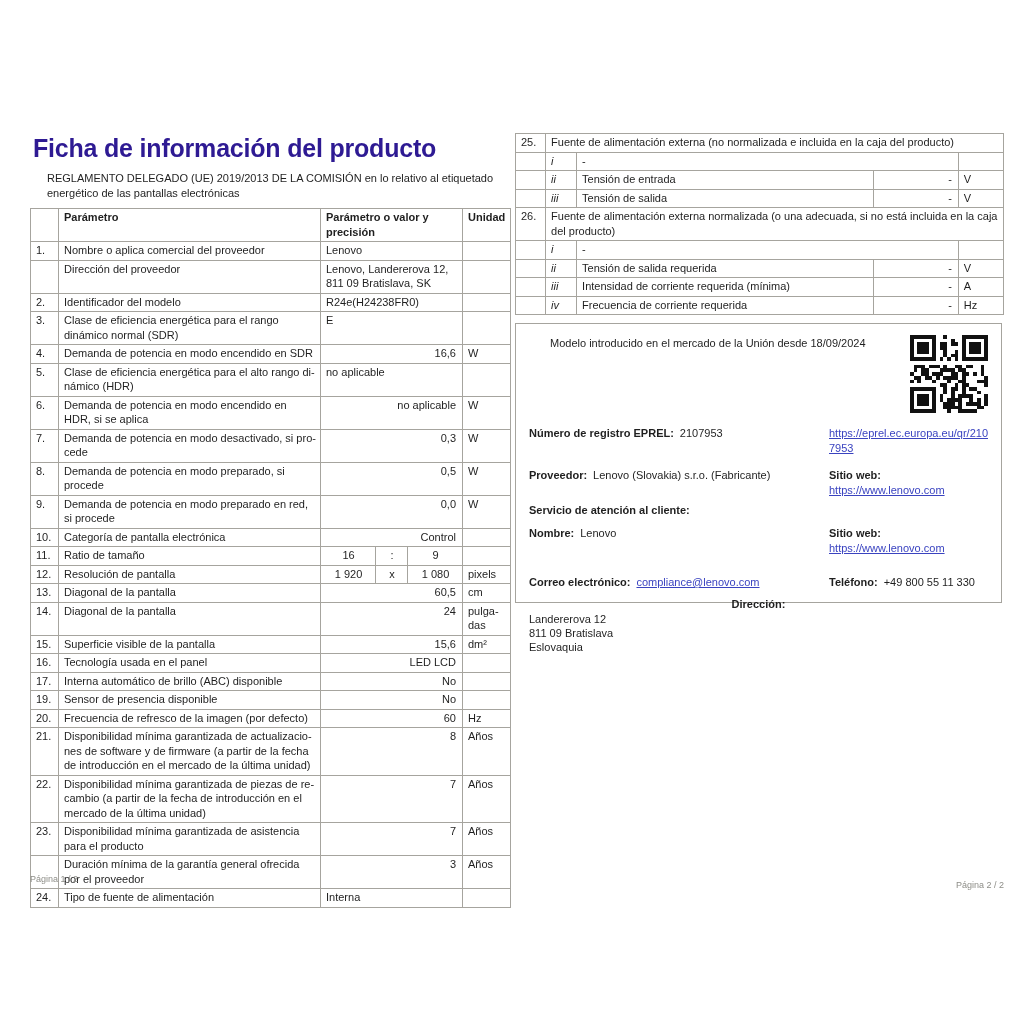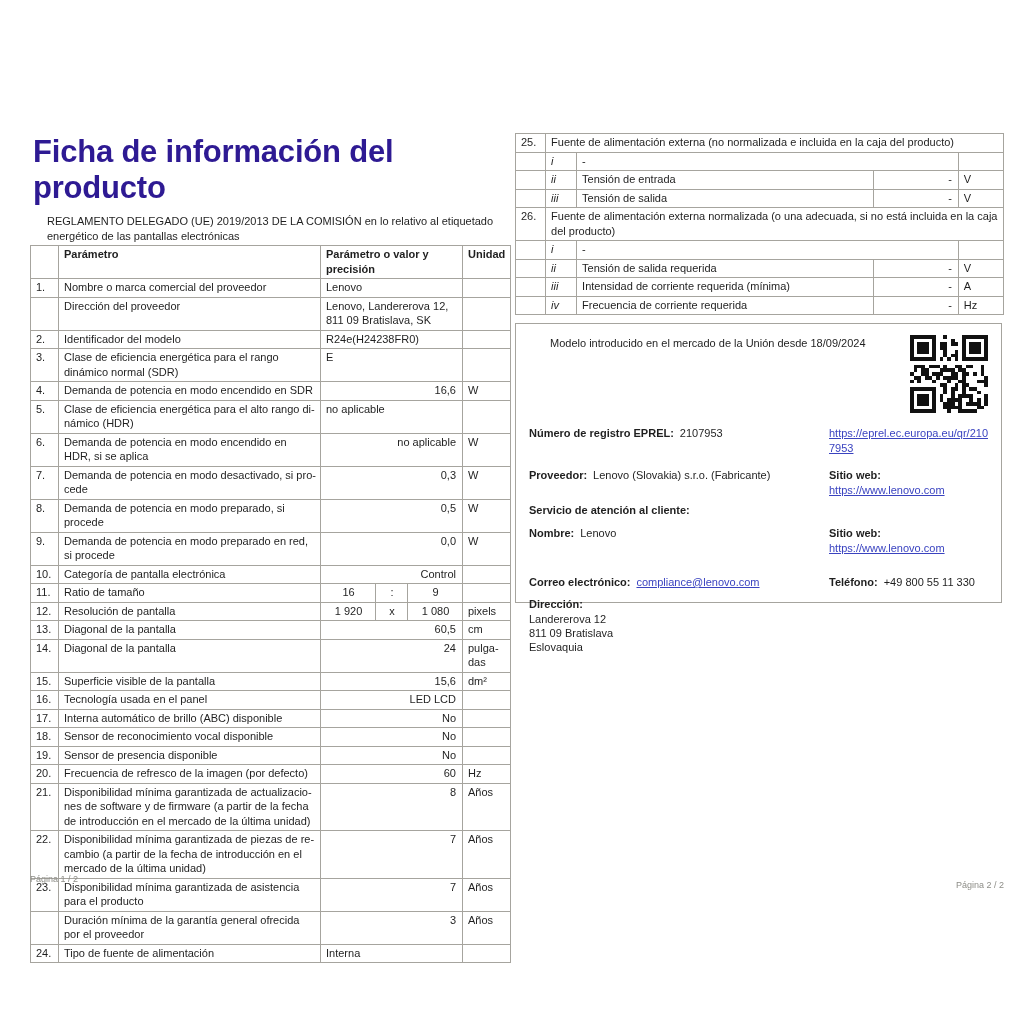--- a/index.html
+++ b/index.html
@@ -9,23 +9,23 @@
     --text-color:#1f1f1f;
     --muted-color:#8e8e88;
   }
   *{box-sizing:border-box;}
   html,body{margin:0;padding:0;background:#ffffff;}
   body{width:1024px;height:1024px;font-family:"Liberation Sans",sans-serif;color:var(--text-color);}
   .page{position:relative;width:1024px;height:1024px;background:#fff;overflow:hidden;}
 
   
   .left-col{position:absolute;left:30px;top:130px;width:481px;}
-  .doc-title{color:var(--title-color);font-size:31px;font-weight:bold;margin:4px 0 0 3px;letter-spacing:-0.2px;}
+  .doc-title{color:var(--title-color);font-size:25px;font-weight:bold;margin:4px 0 0 3px;letter-spacing:-0.2px;}
   .doc-subtitle{font-size:11px;line-height:15px;margin:8px 0 0 17px;width:478px;}
-  table.fiche{border-collapse:collapse;table-layout:fixed;width:481px;margin-top:1px;}
+  table.fiche{border-collapse:collapse;table-layout:fixed;width:481px;margin-top:7px;}
   table.fiche td{border:1px solid var(--border-color);vertical-align:top;font-size:11px;line-height:14.5px;padding:1px 4px 2px 5px;overflow:hidden;}
   td.c-num{padding-left:6px;}
   td.c-label{padding-left:6px;}
   td.c-val.right{text-align:right;padding-right:6px;}
   td.c-val.left{text-align:left;}
   td.c-sub{text-align:center;padding-left:2px;padding-right:2px;}
   td.c-unit{padding-left:5px;}
   tr.hdr td{font-weight:bold;}
 
   
@@ -42,21 +42,21 @@
   .qr svg{width:78px;height:78px;display:block;shape-rendering:crispEdges;}
   .info-row{display:flex;justify-content:space-between;align-items:flex-start;}
   .info-row .l{max-width:265px;}
   .info-row .r{width:196px;padding-left:37px;}
   .row-eprel{margin-top:7px;}
   .row-prov{margin-top:12px;}
   .row-serv{margin-top:5px;}
   .row-nombre{margin-top:8px;}
   .row-correo{margin-top:19px;}
   .row-dir{margin-top:7px;}
-  .b{font-weight:bold;}
+  .b{font-weight:bold;text-align:center;}
   .gap{display:inline-block;width:6px;}
   a.link, .link{color:var(--link-color);text-decoration:underline;cursor:pointer;}
   .break{word-break:break-all;display:inline-block;max-width:186px;}
   .addr{line-height:14px;}
 
   .footer1{position:absolute;left:30px;top:874px;width:467px;font-size:9px;color:var(--muted-color);}
   .footer2{position:absolute;left:515px;top:880px;width:489px;text-align:right;font-size:9px;color:var(--muted-color);}
 </style>
 </head>
 <body>
@@ -78,21 +78,21 @@
       </colgroup>
       <tbody id="left-tbody">
         <tr class="hdr">
           <td class="c-num"></td>
           <td class="c-label">Parámetro</td>
           <td class="c-val left" colspan="3">Parámetro o valor y preci­sión</td>
           <td class="c-unit">Unidad</td>
         </tr>
       <tr>
             <td class="c-num">1.</td>
-            <td class="c-label">Nombre o marca comercial del proveedor</td>
+            <td class="c-label">Nombre o aplica comercial del proveedor</td>
             <td class="c-val left" colspan="3">Lenovo</td>
             <td class="c-unit"></td>
           </tr>
           <tr>
             <td class="c-num"></td>
             <td class="c-label">Dirección del proveedor</td>
             <td class="c-val left" colspan="3">Lenovo, Landererova 12, 811 09 Bratislava, SK</td>
             <td class="c-unit"></td>
           </tr>
           <tr>
@@ -185,26 +185,20 @@
           </tr>
           <tr>
             <td class="c-num">16.</td>
             <td class="c-label">Tecnología usada en el panel</td>
             <td class="c-val right" colspan="3">LED LCD</td>
             <td class="c-unit"></td>
           </tr>
           <tr>
             <td class="c-num">17.</td>
             <td class="c-label">Interna automático de brillo (ABC) disponible</td>
-            <td class="c-val right" colspan="3">No</td>
-            <td class="c-unit"></td>
-          </tr>
-          <tr>
-            <td class="c-num">18.</td>
-            <td class="c-label">Sensor de reconocimiento vocal disponible</td>
             <td class="c-val right" colspan="3">No</td>
             <td class="c-unit"></td>
           </tr>
           <tr>
             <td class="c-num">19.</td>
             <td class="c-label">Sensor de presencia disponible</td>
             <td class="c-val right" colspan="3">No</td>
             <td class="c-unit"></td>
           </tr>
           <tr>

